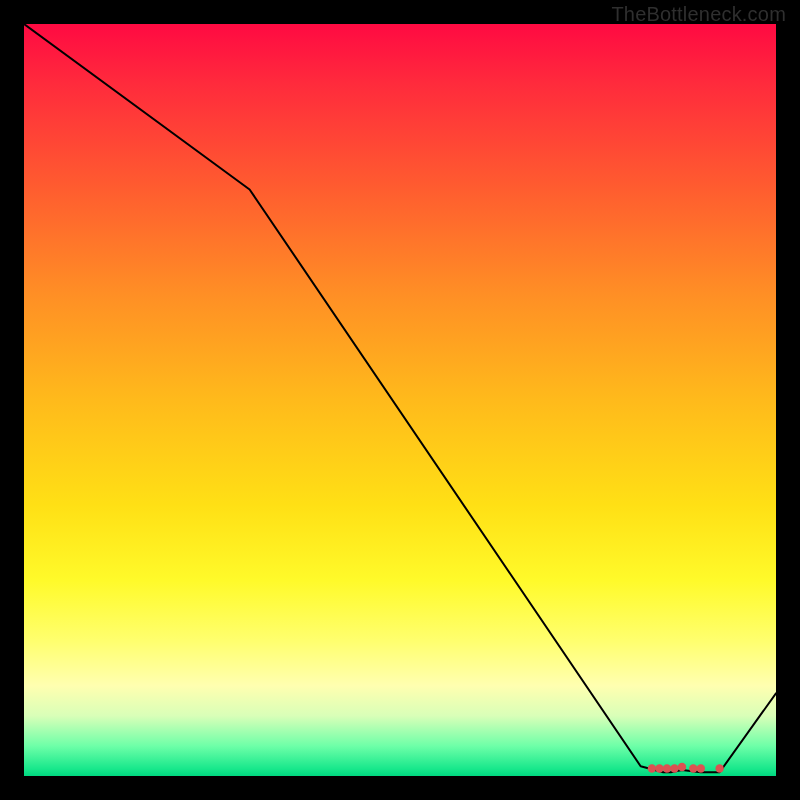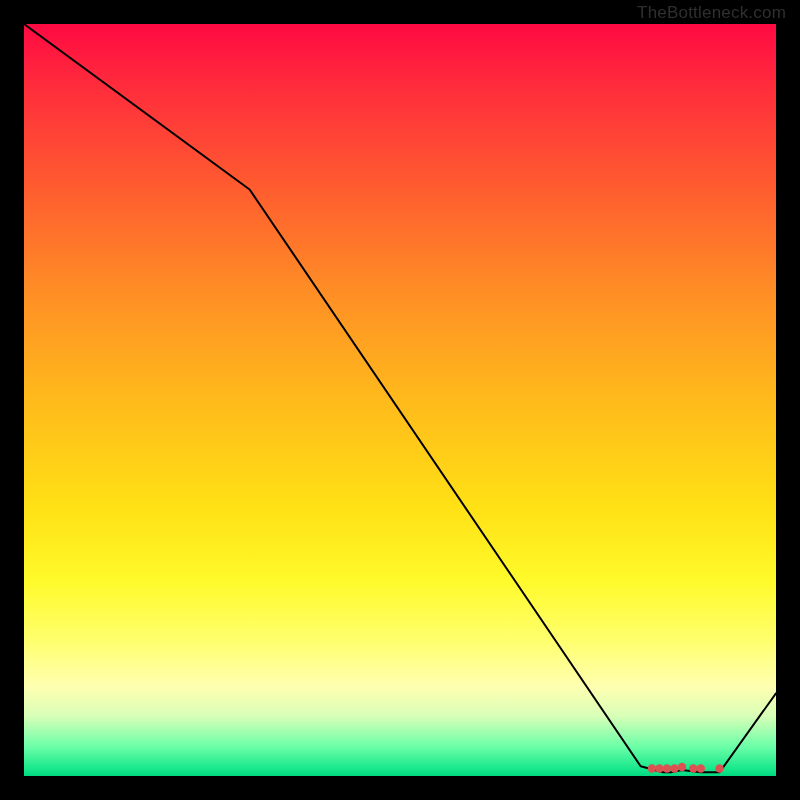--- a/index.html
+++ b/index.html
@@ -9,21 +9,21 @@
     background: #000000;
     position: relative;
     font-family: Arial, Helvetica, sans-serif;
     overflow: hidden;
   }
   .watermark {
     position: absolute;
     top: 3px;
     right: 14px;
     color: #2f2f2f;
-    font-size: 17px;
+    font-size: 20px;
     font-weight: 400;
     letter-spacing: 0.2px;
     z-index: 5;
   }
   .plot-area {
     position: absolute;
     top: 24px;
     left: 24px;
     width: 752px;
     height: 752px;

